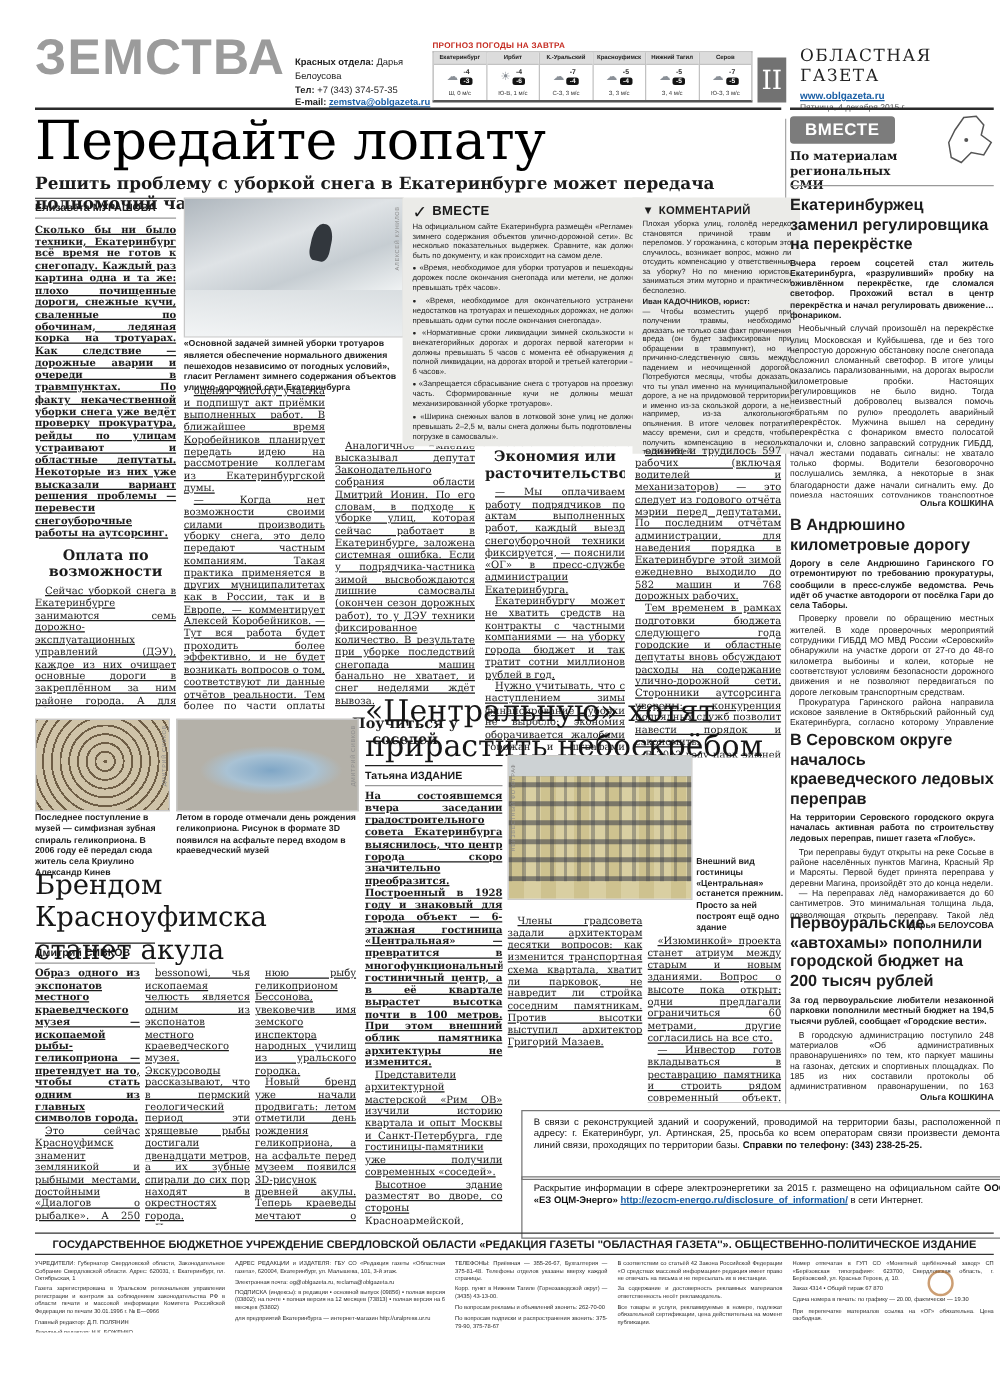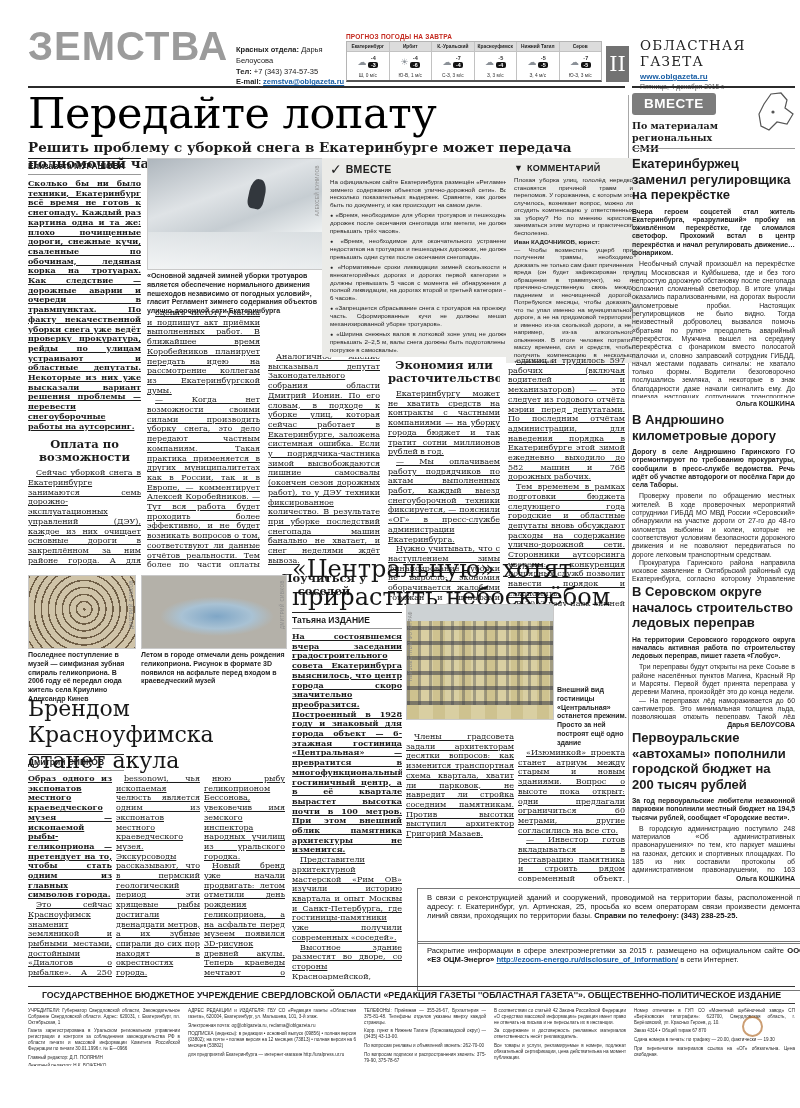--- a/index.html
+++ b/index.html
@@ -242,22 +242,22 @@
     </div>
     <div class="ktext">Плохая уборка улиц, гололёд нередко становятся причиной травм и переломов. У горожанина, с которым это случилось, возникает вопрос, можно ли отсудить компенсацию у ответственных за уборку? Но по мнению юристов, заниматься этим муторно и практически бесполезно.</div>
     <div class="ktext cspeak">Иван КАДОЧНИКОВ, юрист:</div>
     <div class="ktext">— Чтобы возместить ущерб при получении травмы, необходимо доказать не только сам факт причинения вреда (он будет зафиксирован при обращении в травмпункт), но и причинно-следственную связь между падением и неочищенной дорогой. Потребуются месяцы, чтобы доказать, что ты упал именно на муниципальной дороге, а не на придомовой территории, и именно из-за скользкой дороги, а не, например, из-за алкогольного опьянения. В итоге человек потратит массу времени, сил и средств, чтобы получить компенсацию в несколько тысяч рублей.</div>
 
   </div>
 
   <div class="abs clip" style="left:388px;top:352px;width:112px;height:248px">
     <div class="colh">Экономия или расточительство?</div>
     <div class="bt">
+        <p>— Мы оплачиваем работу подрядчиков по актам выполненных работ, каждый выезд снегоуборочной техники фиксируется, — пояснили «ОГ» в пресс-службе администрации Екатеринбурга.</p>
         <p>Екатеринбургу может не хватить средств на контракты с частными компаниями — на уборку города бюджет и так тратит сотни миллионов рублей в год.</p>
-        <p>— Мы оплачиваем работу подрядчиков по актам выполненных работ, каждый выезд снегоуборочной техники фиксируется, — пояснили «ОГ» в пресс-службе администрации Екатеринбурга.</p>
         <p>Нужно учитывать, что с наступлением зимы финансирование уборки не выросло: экономия оборачивается жалобами горожан и штрафами ГИБДД.</p>
       </div>
   </div>
 
   <div class="abs clip" style="left:508px;top:356px;width:117px;height:250px">
     <div class="bt">
         <p>единиц и трудилось 597 рабочих (включая водителей и механизаторов) — это следует из годового отчёта мэрии перед депутатами. По последним отчётам администрации, для наведения порядка в Екатеринбурге этой зимой ежедневно выходило до 582 машин и 768 дорожных рабочих.</p>
         <p>Тем временем в рамках подготовки бюджета следующего года городские и областные депутаты вновь обсуждают расходы на содержание улично-дорожной сети. Сторонники аутсорсинга уверены: конкуренция подрядных служб позволит навести порядок и сэкономить.</p>
         <p>В 2012 году парк зимней механизированной техники в ДЭУ насчитывал 246 единиц — сейчас машин стало больше, но их по-прежнему не хватает.</p>
       </div>
@@ -286,21 +286,21 @@
   <div class="abs sb" style="top:412px">
     <div class="sb-h">В Андрюшино километровые дорогу</div>
     <div class="sb-lead">Дорогу в селе Андрюшино Гаринского ГО отремонтируют по требованию прокуратуры, сообщили в пресс-службе ведомства. Речь идёт об участке автодороги от посёлка Гари до села Таборы.</div>
     <div class="sb-body" style="max-height:92px">
         <p>Проверку провели по обращению местных жителей. В ходе проверочных мероприятий сотрудники ГИБДД МО МВД России «Серовский» обнаружили на участке дороги от 27-го до 48-го километра выбоины и колеи, которые не соответствуют условиям безопасности дорожного движения и не позволяют передвигаться по дороге легковым транспортным средствам.</p>
         <p>Прокуратура Гаринского района направила исковое заявление в Октябрьский районный суд Екатеринбурга, согласно которому Управление автомобильных дорог Свердловской области и ООО «Ремстройгаз» должны привести участок в состояние, отвечающее нормам безопасного проезда.</p>
       </div>
   </div>
 
   <div class="abs sb" style="top:584px">
-    <div class="sb-h">В Серовском округе началось строительство ледовых переправ</div>
+    <div class="sb-h">В Серовском округе началось краеведческого ледовых переправ</div>
     <div class="sb-lead">На территории Серовского городского округа началась активная работа по строительству ледовых переправ, пишет газета «Глобус».</div>
     <div class="sb-body" style="max-height:56px">
         <p>Три переправы будут открыты на реке Сосьве в районе населённых пунктов Магина, Красный Яр и Марсяты. Первой будет принята переправа у деревни Магина, произойдёт это до конца недели.</p>
         <p>— На переправах лёд намораживается до 60 сантиметров. Это минимальная толщина льда, позволяющая открыть переправу. Такой лёд выдерживает транспорт весом до 15 тонн, — поясняет государственный инспектор по маломерным судам Пётр Иванов.</p>
       </div>
     <div class="sb-author">Дарья БЕЛОУСОВА</div>
   </div>
 
   <div class="abs sb" style="top:730px">
     <div class="sb-h">Первоуральские «автохамы» пополнили городской бюджет на 200 тысяч рублей</div>

